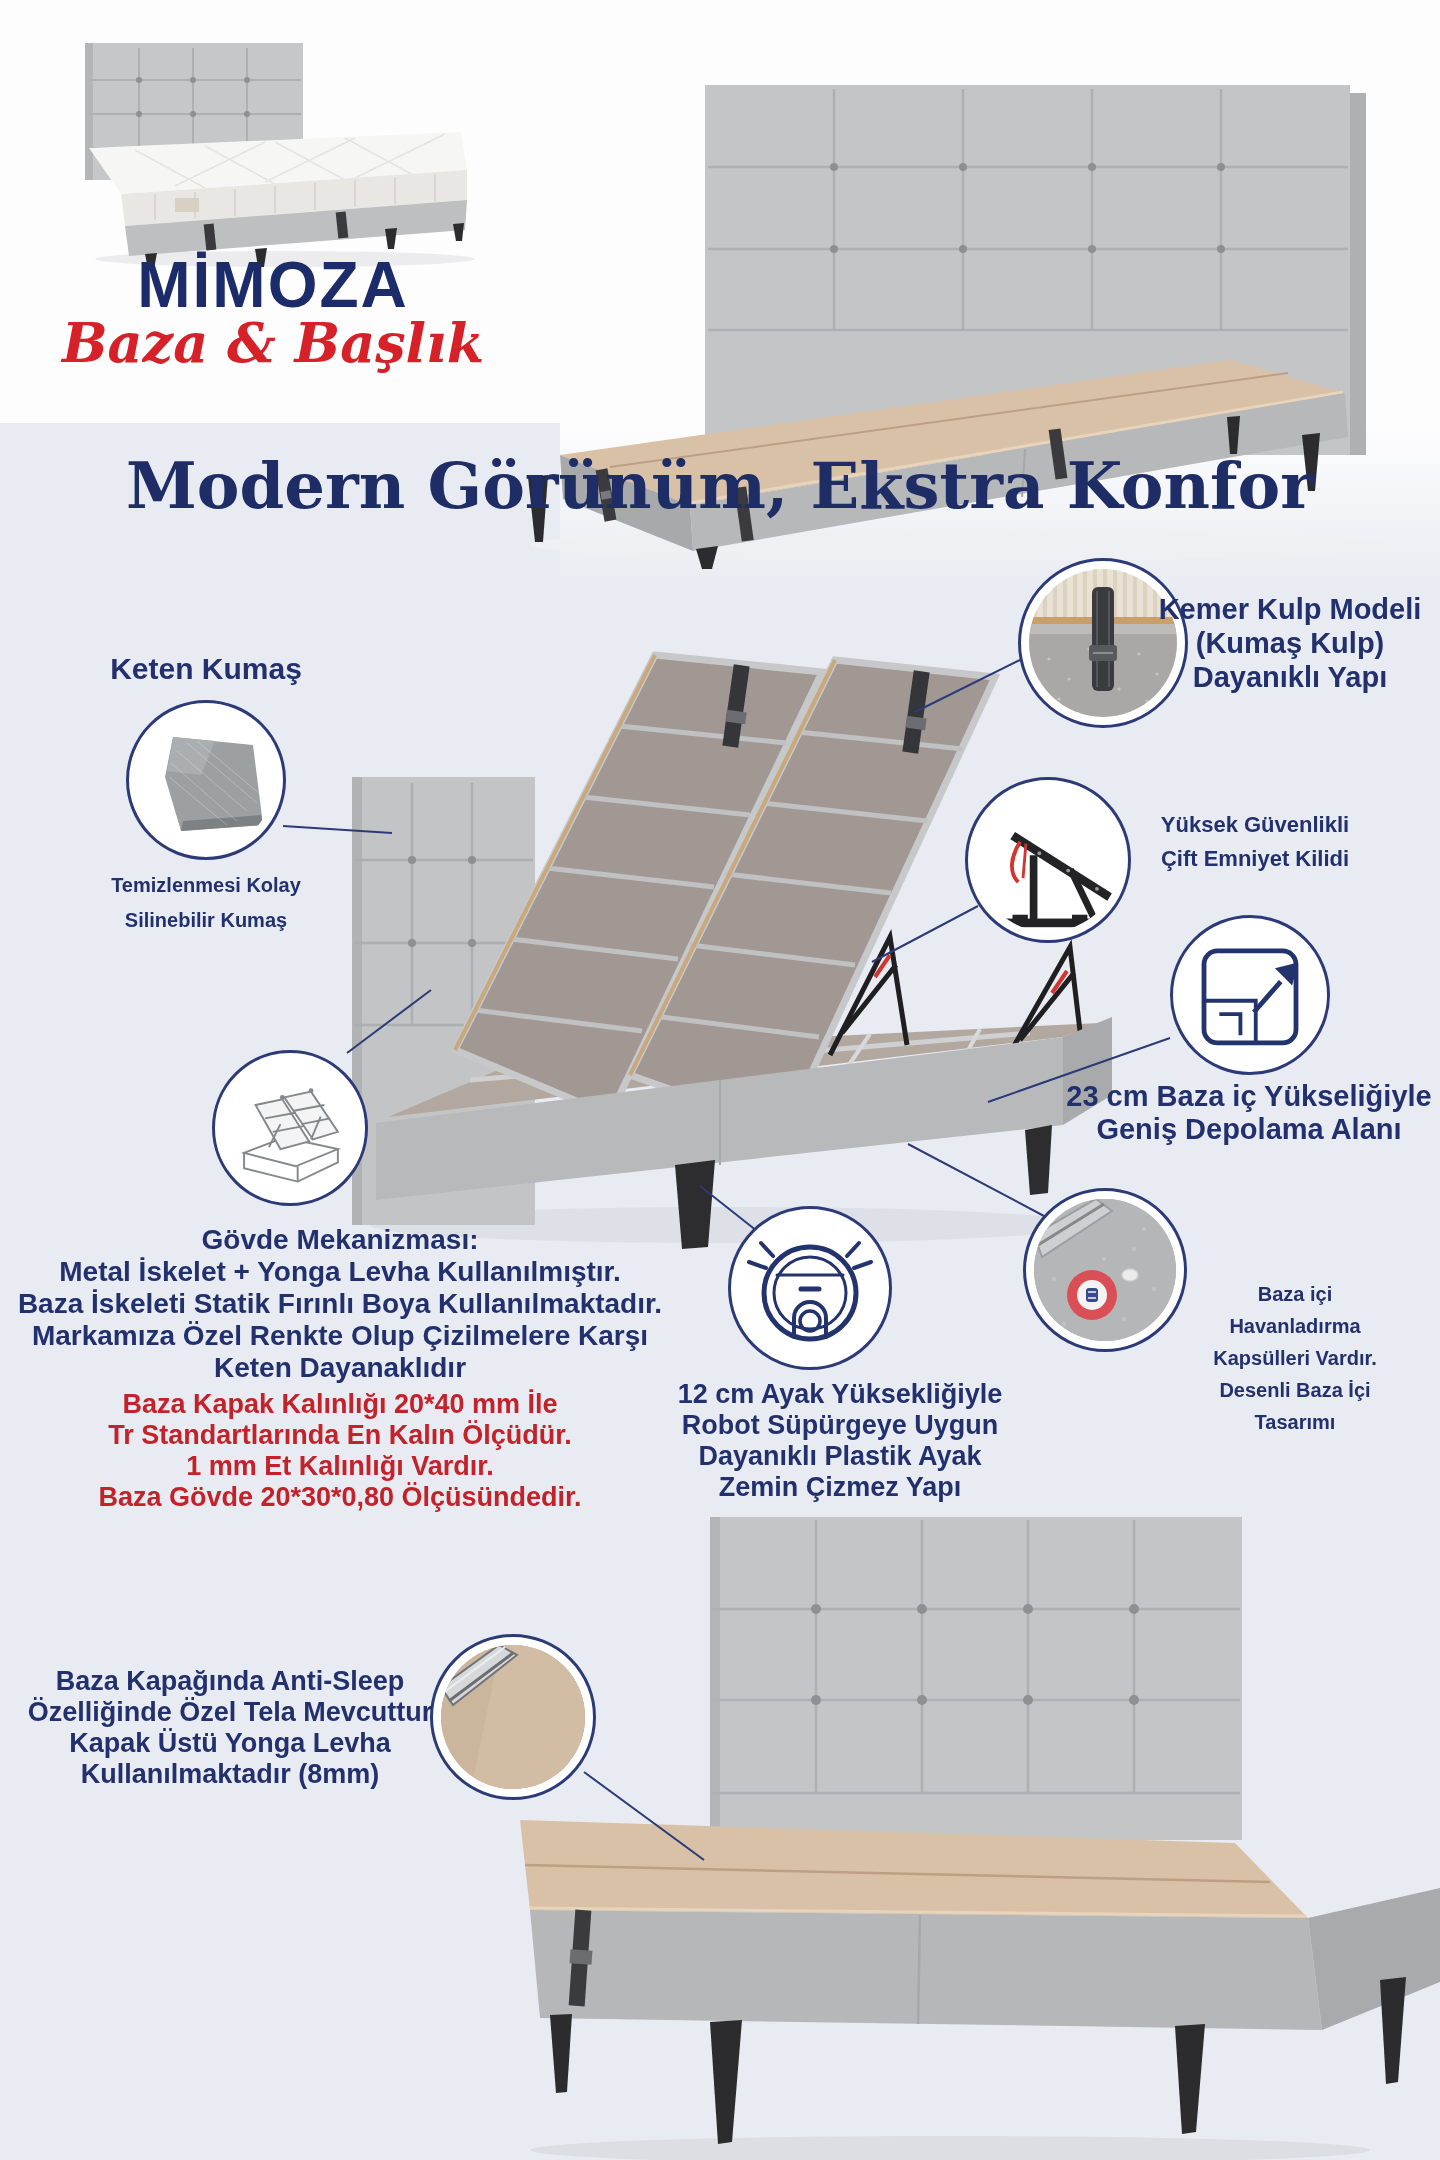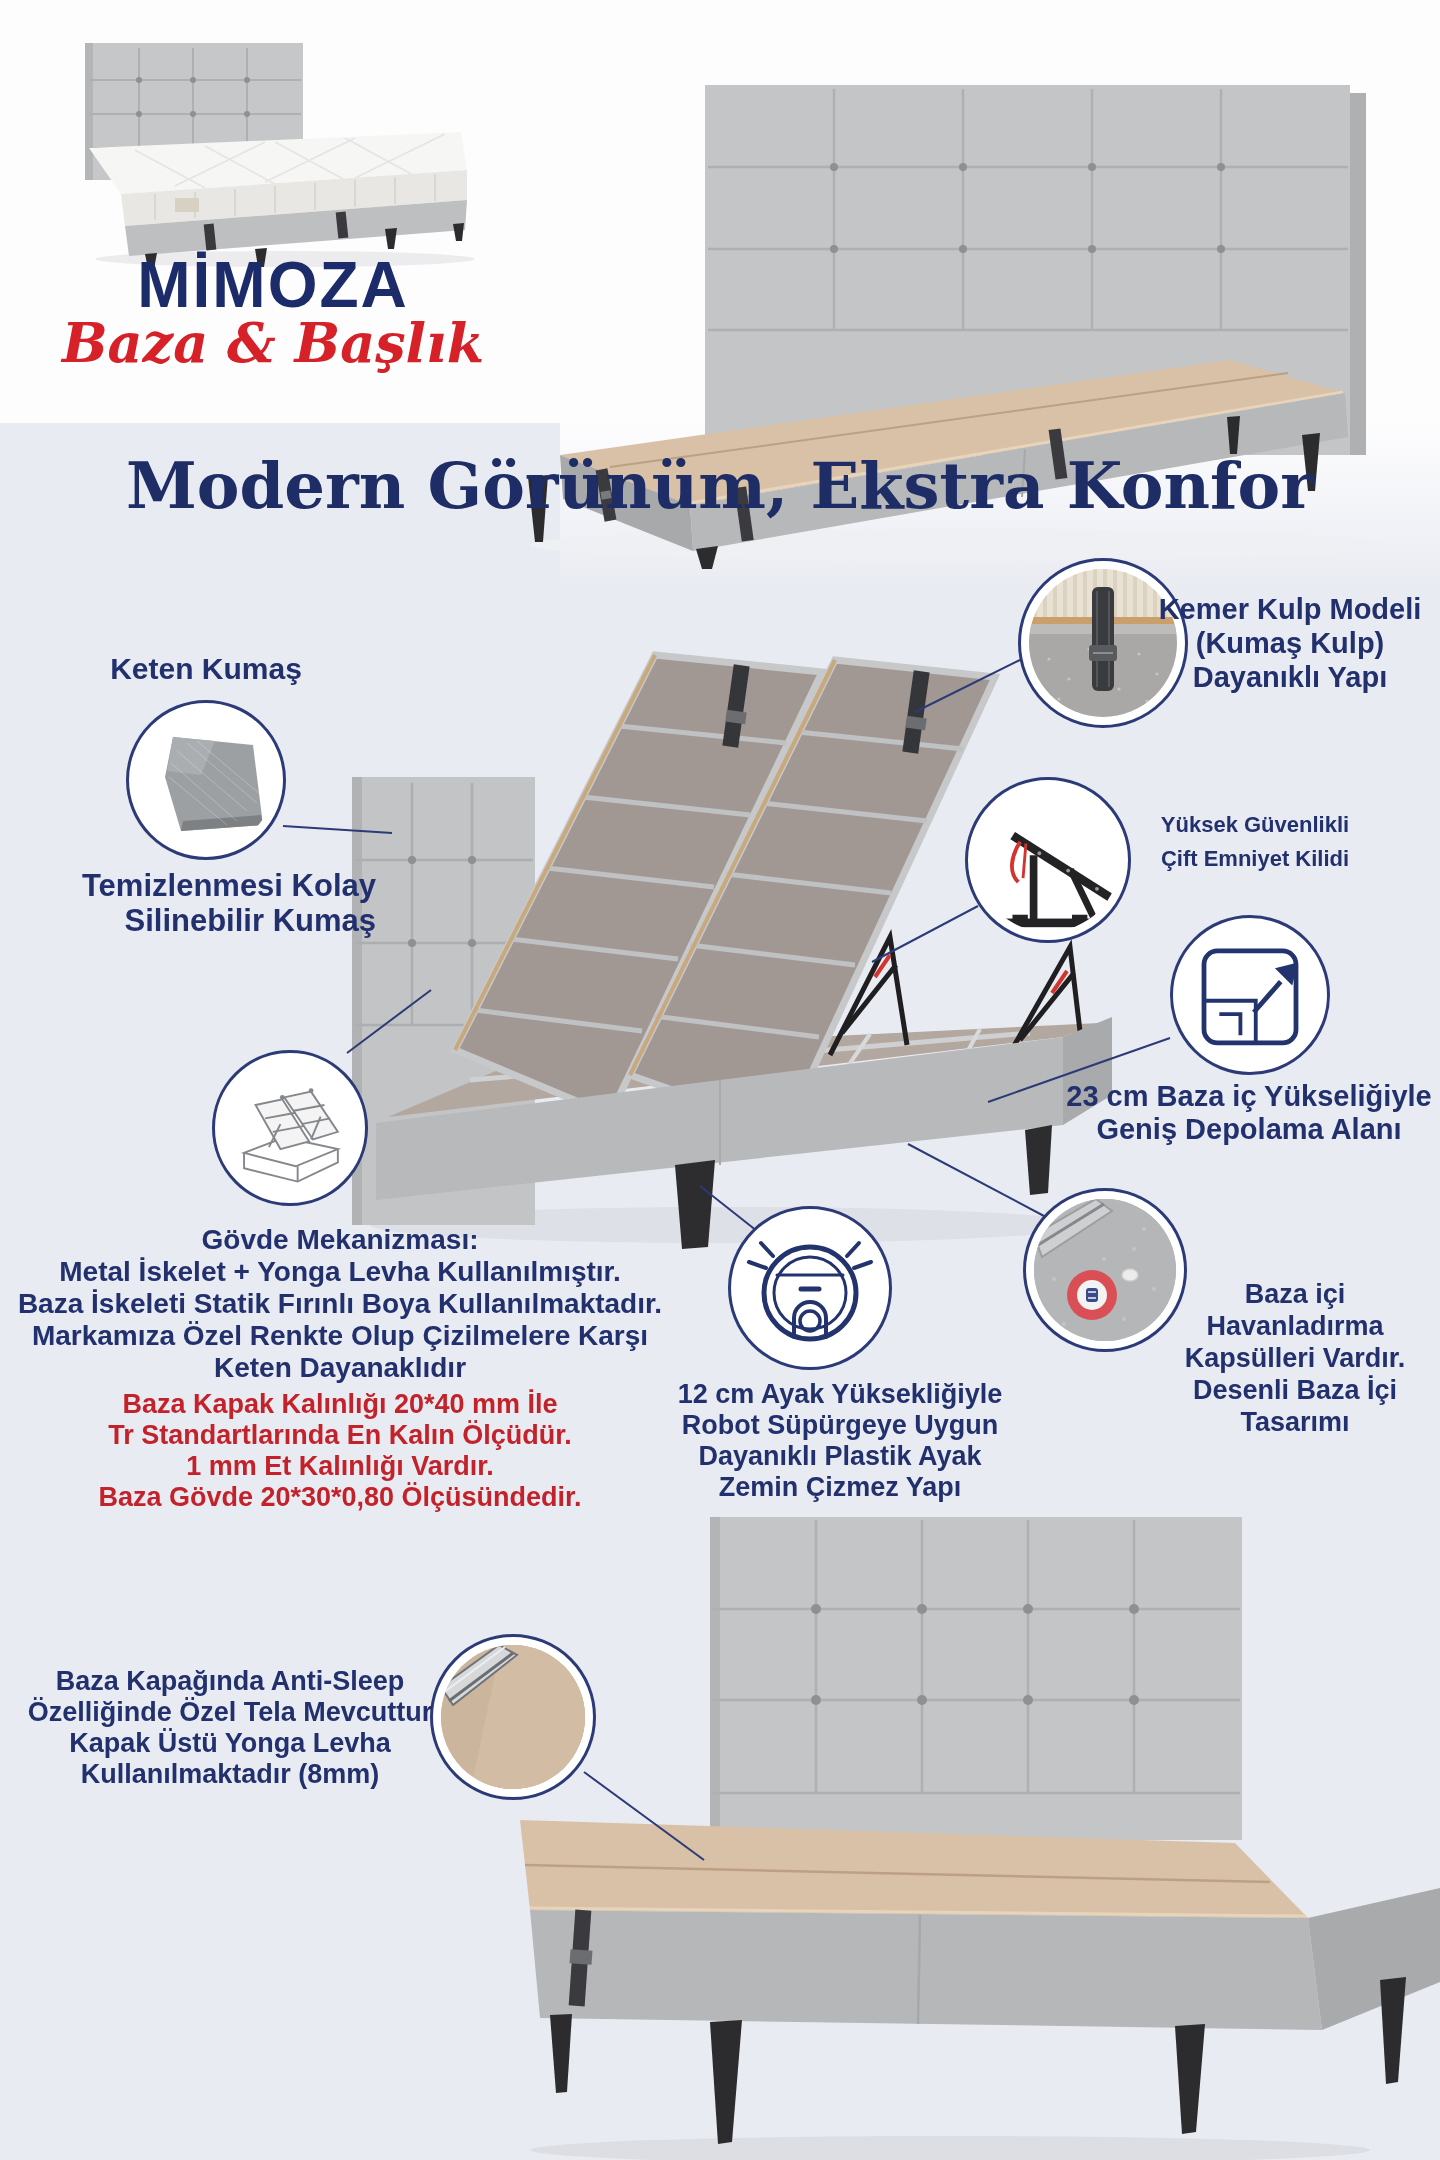--- a/index.html
+++ b/index.html
@@ -11,28 +11,28 @@
   .brand{position:absolute;left:58px;top:252px;width:430px;text-align:center;z-index:5;}
   .brand-name{font-size:64px;font-weight:800;letter-spacing:2px;color:#1c2b6a;line-height:66px;}
   .brand-tagline{font-family:"DejaVu Serif",serif;font-style:italic;font-weight:700;
                  font-size:54px;color:#d52127;line-height:58px;margin-top:-4px;}
   .main-heading{position:absolute;left:0;top:448px;width:1440px;text-align:center;z-index:5;
                 font-family:"DejaVu Serif",serif;font-weight:700;
                 font-size:64px;color:#1e2d66;}
   .txt{position:absolute;text-align:center;color:#22316e;font-weight:700;z-index:6;}
   .txt div{white-space:nowrap;}
   .t-keten{left:46px;top:652px;width:320px;font-size:30px;line-height:34px;}
-  .t-wipeable{left:36px;top:868px;width:340px;font-size:31px;line-height:35px;text-align:right;}
+  .t-wipeable{left:36px;top:868px;width:340px;font-size:20px;line-height:35px;}
   .t-belt{left:1140px;top:592px;width:300px;font-size:29px;line-height:34px;}
   .t-lock{left:1100px;top:808px;width:310px;font-size:22px;line-height:34px;}
   .t-storage{left:1058px;top:1080px;width:382px;font-size:29px;line-height:33px;}
   .t-frame-blue{left:10px;top:1224px;width:660px;font-size:28px;line-height:32px;}
   .t-frame-red{left:40px;top:1389px;width:600px;font-size:27px;line-height:31px;color:#c3222a;}
   .t-robot{left:655px;top:1379px;width:370px;font-size:27px;line-height:31px;}
-  .t-capsule{left:1160px;top:1278px;width:270px;font-size:27px;line-height:32px;}
+  .t-capsule{left:1160px;top:1278px;width:270px;font-size:20px;line-height:32px;}
   .t-anti{left:20px;top:1666px;width:420px;font-size:27px;line-height:31px;}
   .co{position:absolute;border-radius:50%;border:3px solid #2c3b78;background:#fff;
       box-sizing:border-box;padding:8px;z-index:4;}
   .co-inner{width:100%;height:100%;border-radius:50%;overflow:hidden;position:relative;background:#fff;}
   .bed{position:absolute;z-index:1;}
   .lines{position:absolute;left:0;top:0;width:1440px;height:2160px;z-index:3;pointer-events:none;}
 </style>
 </head>
 <body>
 

